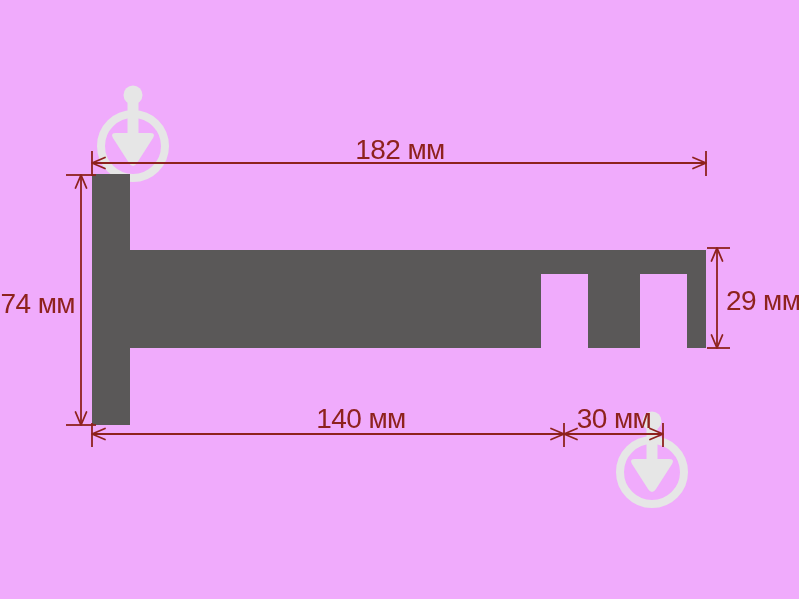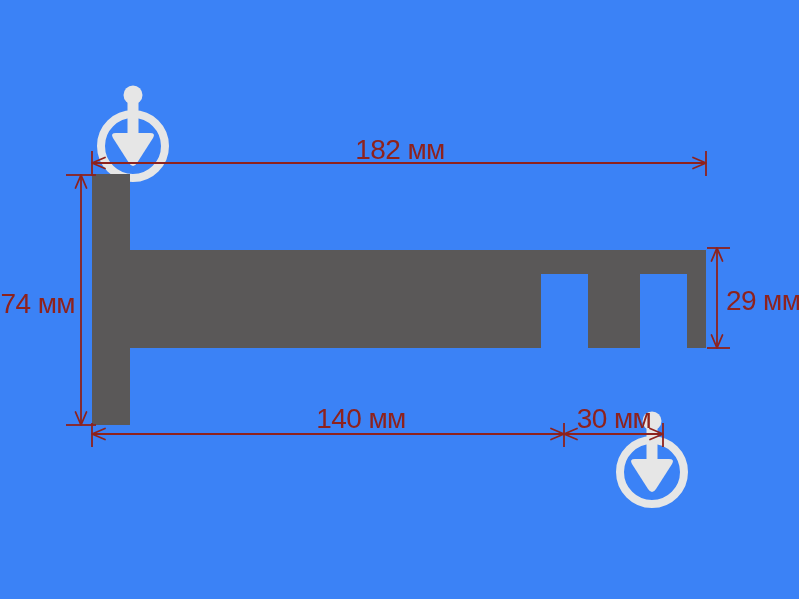--- a/index.html
+++ b/index.html
@@ -1,19 +1,19 @@
 <!DOCTYPE html>
 <html><head>
 <meta charset="utf-8">
 <style>
   html,body{margin:0;padding:0;background:#ffffff;}
   .stage{
     position:relative;
     width:799px;height:599px;
-    background:#3b82f6;
+    background:#f0abfc;
     overflow:hidden;
     font-family:"Liberation Sans", sans-serif;
   }
   svg{display:block;}
   .dim-line{fill:none;stroke-width:1.8;}
   .dim-arrow{fill:none;stroke-width:1.8;stroke-linecap:round;stroke-linejoin:round;}
   .dim-text{
     font-family:"Liberation Sans", sans-serif;
     font-size:28px;
     letter-spacing:-0.6px;

